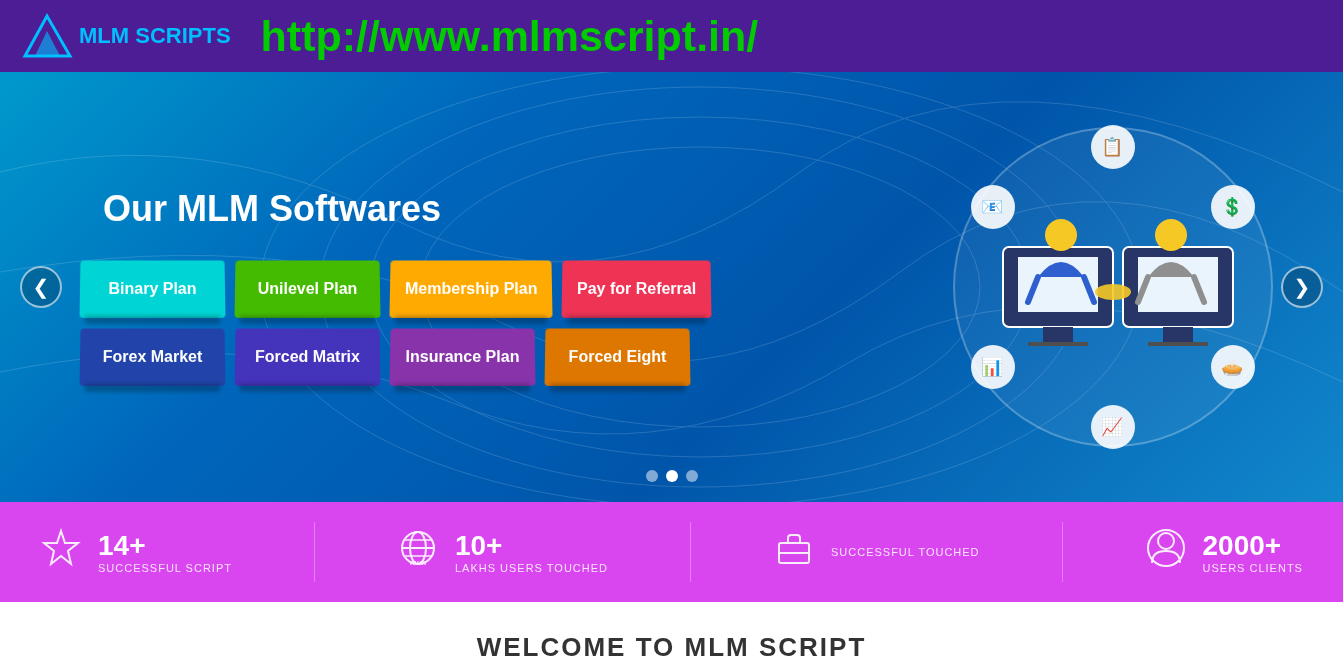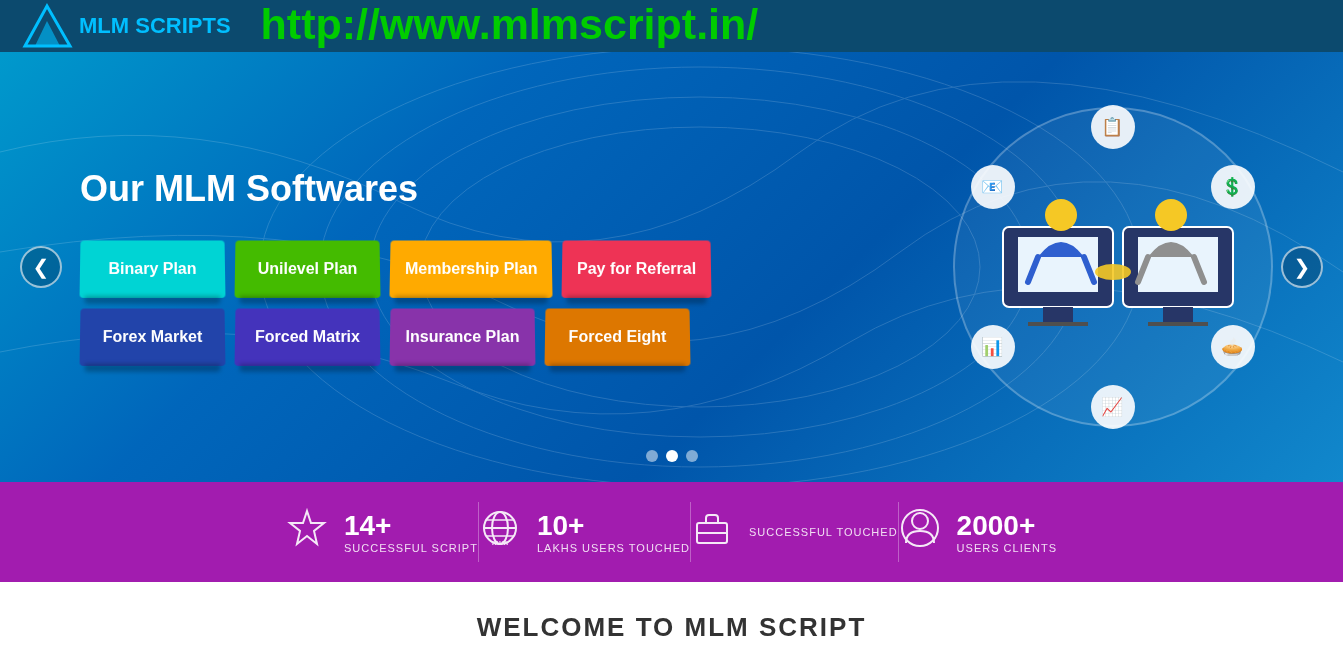--- a/index.html
+++ b/index.html
@@ -1,22 +1,23 @@
 <!DOCTYPE html>
 <html><head>
   <meta charset="utf-8">
   <style>
     * { margin: 0; padding: 0; box-sizing: border-box; }
     body { font-family: Arial, sans-serif; width: 1343px; background: #fff; }
 
     
     .header {
-      background: #0c4a6e;
-      height: 52px;
-      display: flex;
+      background: #4c1d95;
+      height: 72px;
+      display: flex;
+      align-items: center;
       padding: 0 20px;
       gap: 30px;
     }
     .logo-area { display: flex; align-items: center; gap: 4px; }
     .logo-text-mlm { color: #fff; font-size: 22px; font-weight: bold; }
     .logo-text-mlm span { color: #00bfff; }
     .header-url { color: #00cc00; font-size: 43px; font-weight: bold; }
 
     
     .hero {
@@ -31,20 +32,21 @@
       position: relative;
       z-index: 2;
       padding: 0 80px;
       width: 100%;
     }
     .hero-title {
       color: #fff;
       font-size: 36px;
       font-weight: bold;
       margin-bottom: 30px;
+      margin-left: 23px;
     }
 
     
     .cards-grid {
       display: flex;
       flex-direction: column;
       gap: 10px;
       width: 640px;
     }
     .cards-row {
@@ -125,25 +127,25 @@
       border-radius: 50%;
       border: 2px solid rgba(255,255,255,0.25);
       background: rgba(255,255,255,0.06);
       position: absolute;
       top: 10px;
       left: 10px;
     }
 
     
     .stats-bar {
-      background: #a21caf;
+      background: #d946ef;
       height: 100px;
       display: flex;
       align-items: center;
-      justify-content: center;
+      justify-content: space-between;
       padding: 0 40px;
     }
     .stat-item {
       display: flex;
       align-items: center;
       gap: 16px;
     }
     .stat-icon {
       font-size: 38px;
       color: #fff;

